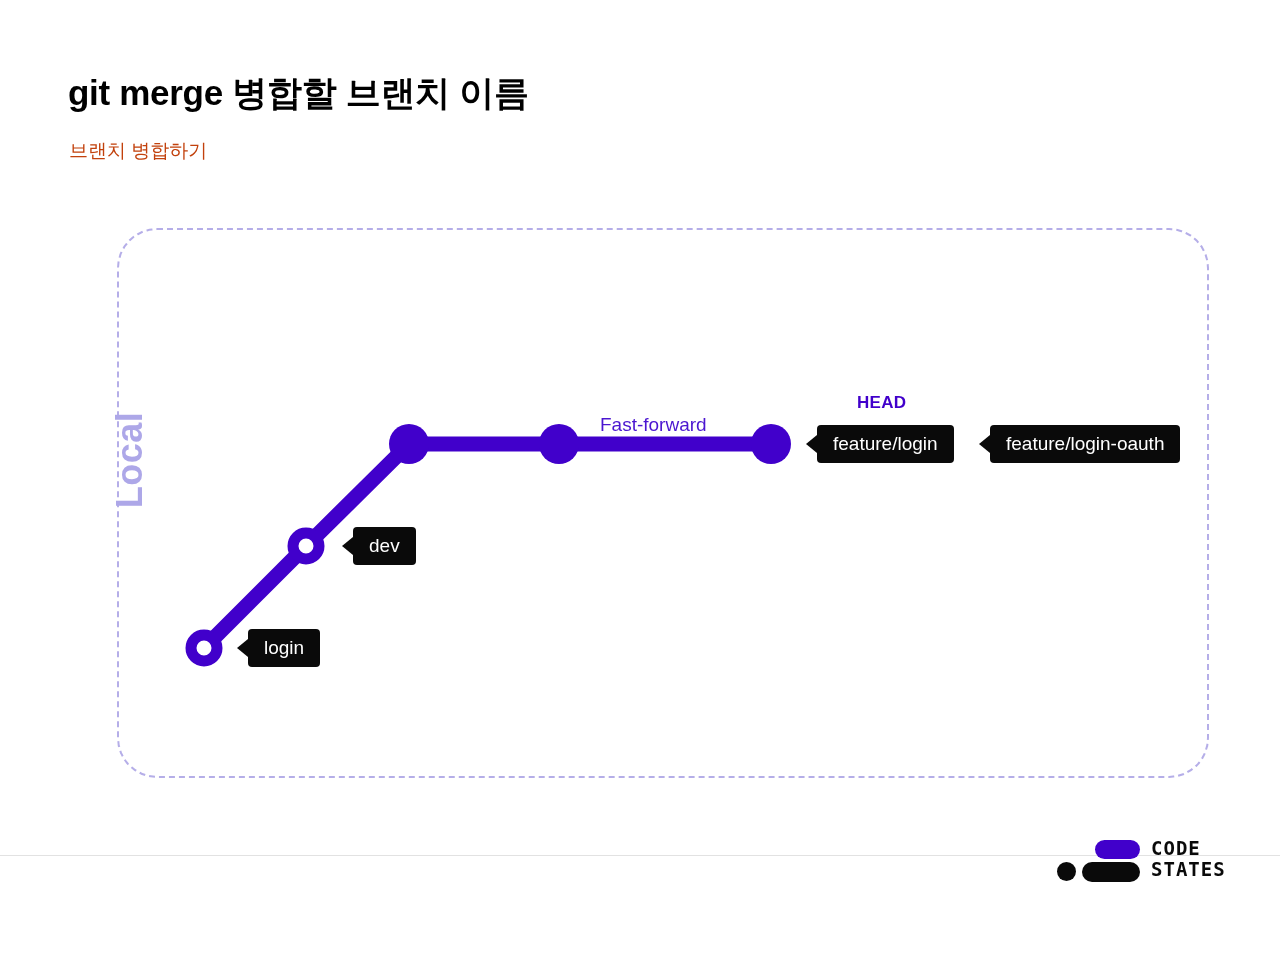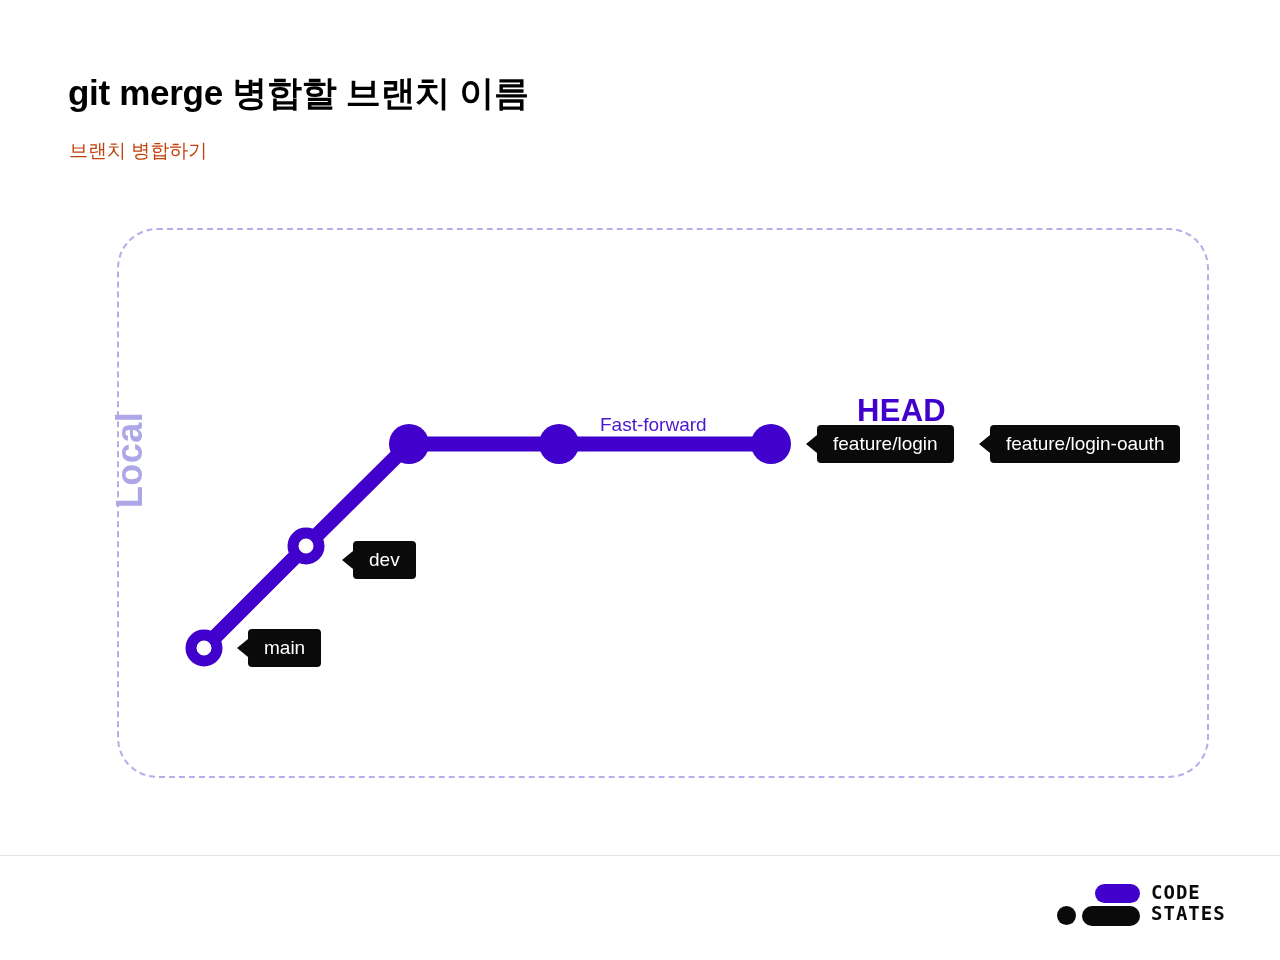--- a/index.html
+++ b/index.html
@@ -67,30 +67,30 @@
     border-right:11px solid #0a0a0a;
   }
 
   
   .annot-ff {
     position:absolute; left:600px; top:394px;
     font-size:19px; color:#4b16d0; white-space:nowrap;margin-top:20px;
   }
   .annot-head {
     position:absolute; left:857px; top:393px;
-    font-size:31px; font-weight:bold; color:#4100cb;
+    font-size:17px; font-weight:bold; color:#4100cb;
     letter-spacing:0.3px; white-space:nowrap;
   }
 
   
   .footer-rule {
     position:absolute; left:0; top:855px; width:1280px; height:1px;
     background:#e2e2e2;
   }
-  .logo { position:absolute; left:1057px; top:880px; width:155px; height:48px; }
+  .logo { position:absolute; left:1057px; top:836px; width:155px; height:48px; }
   .logo-mark { position:absolute; left:0; top:4px; width:82px; height:42px; }
   .logo-dot {
     position:absolute; left:0; top:22px;
     width:19px; height:19px; border-radius:50%; background:#0a0a0a;
   }
   .logo-pill-black {
     position:absolute; left:25px; top:22px;
     width:58px; height:20px; border-radius:10px; background:#0a0a0a;
   }
   .logo-pill-purple {
@@ -129,23 +129,23 @@
       <circle cx="306" cy="546" r="13" fill="#ffffff" stroke="#4100cb" stroke-width="11"></circle>
       <circle cx="409" cy="444" r="20" fill="#4100cb"></circle>
       <circle cx="559" cy="444" r="20" fill="#4100cb"></circle>
       <circle cx="771" cy="444" r="20" fill="#4100cb"></circle>
     </g>
   </svg>
 
   <div class="annot-ff">Fast-forward</div>
   <div class="annot-head">HEAD</div>
 
-  <div class="chip" style="left:248px; top:629px;">main</div>
+  <div class="chip" style="left:248px; top:629px;">login</div>
 
-  <div class="chip" style="left:353px; top:541px;">dev</div>
+  <div class="chip" style="left:353px; top:527px;">dev</div>
 
   <div class="chip" style="left:817px; top:425px;">feature/login</div>
 
   <div class="chip" style="left:990px; top:425px;">feature/login-oauth</div>
 
   <div class="footer-rule"></div>
   <div class="logo">
     <div class="logo-mark">
       <div class="logo-pill-purple"></div>
       <div class="logo-dot"></div>

